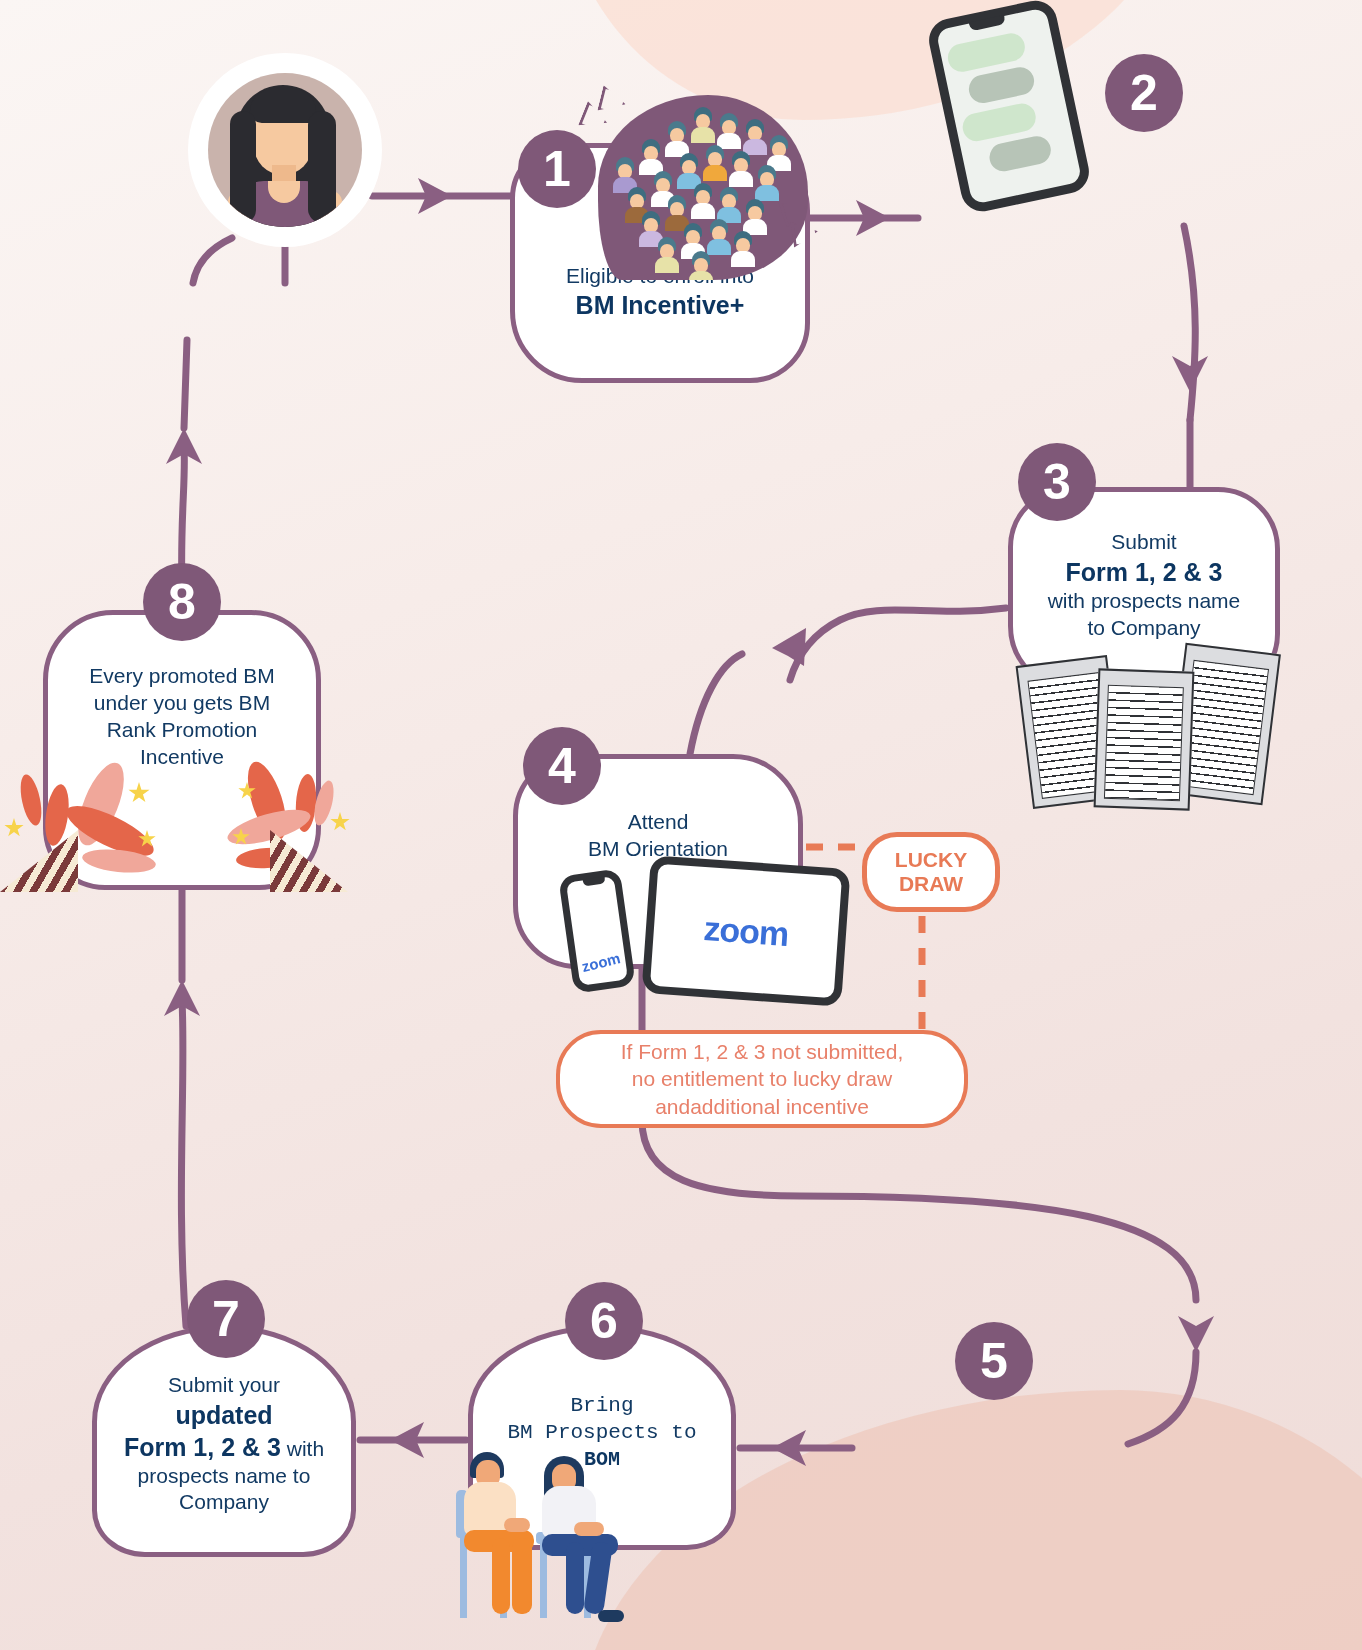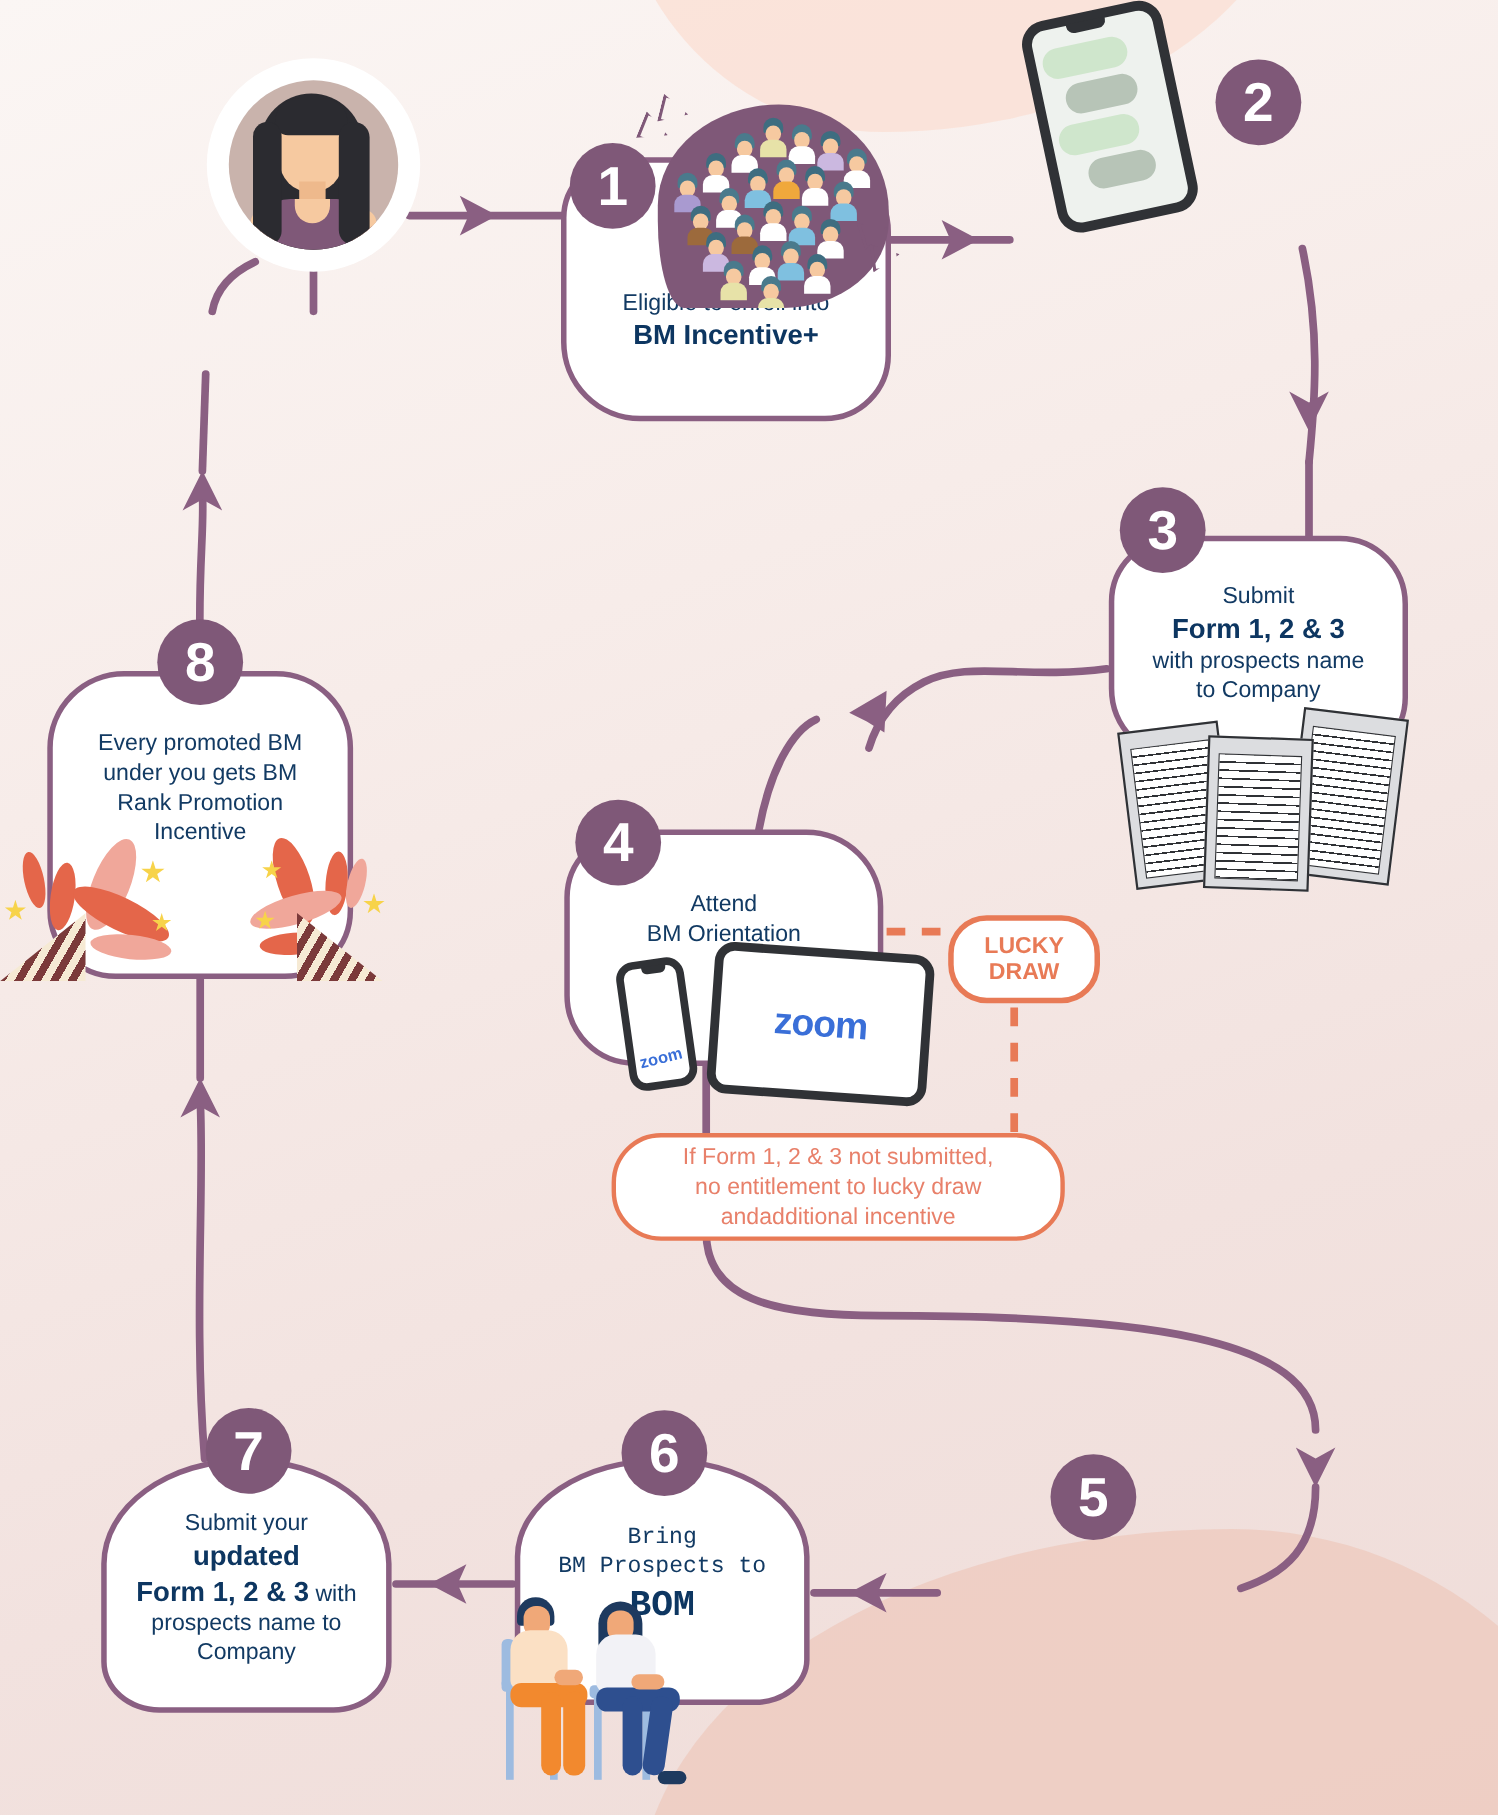--- a/index.html
+++ b/index.html
@@ -406,21 +406,21 @@
       <span>andadditional incentive</span>
     </div>
   </div>
 
   <div id="b5" class="badge">5</div>
 
   <div id="n6" class="node">
     <div class="txt" style="margin-top:-8px;">
       <span>Bring</span><br>
       <span>BM Prospects to</span><br>
-      <b style="font-size:33px;">BOM</b>
+      <b style="font-size:20px;">BOM</b>
     </div>
   </div>
   <div id="seated">
 
     <div class="ch" style="left:8px;top:96px;width:52px;height:12px;border-radius:4px;"></div>
     <div class="ch" style="left:8px;top:60px;width:12px;height:46px;border-radius:5px;"></div>
     <div class="ch" style="left:12px;top:106px;width:7px;height:82px;"></div>
     <div class="ch" style="left:52px;top:106px;width:7px;height:82px;"></div>
 
     <div class="ch" style="left:88px;top:102px;width:56px;height:12px;border-radius:4px;"></div>

